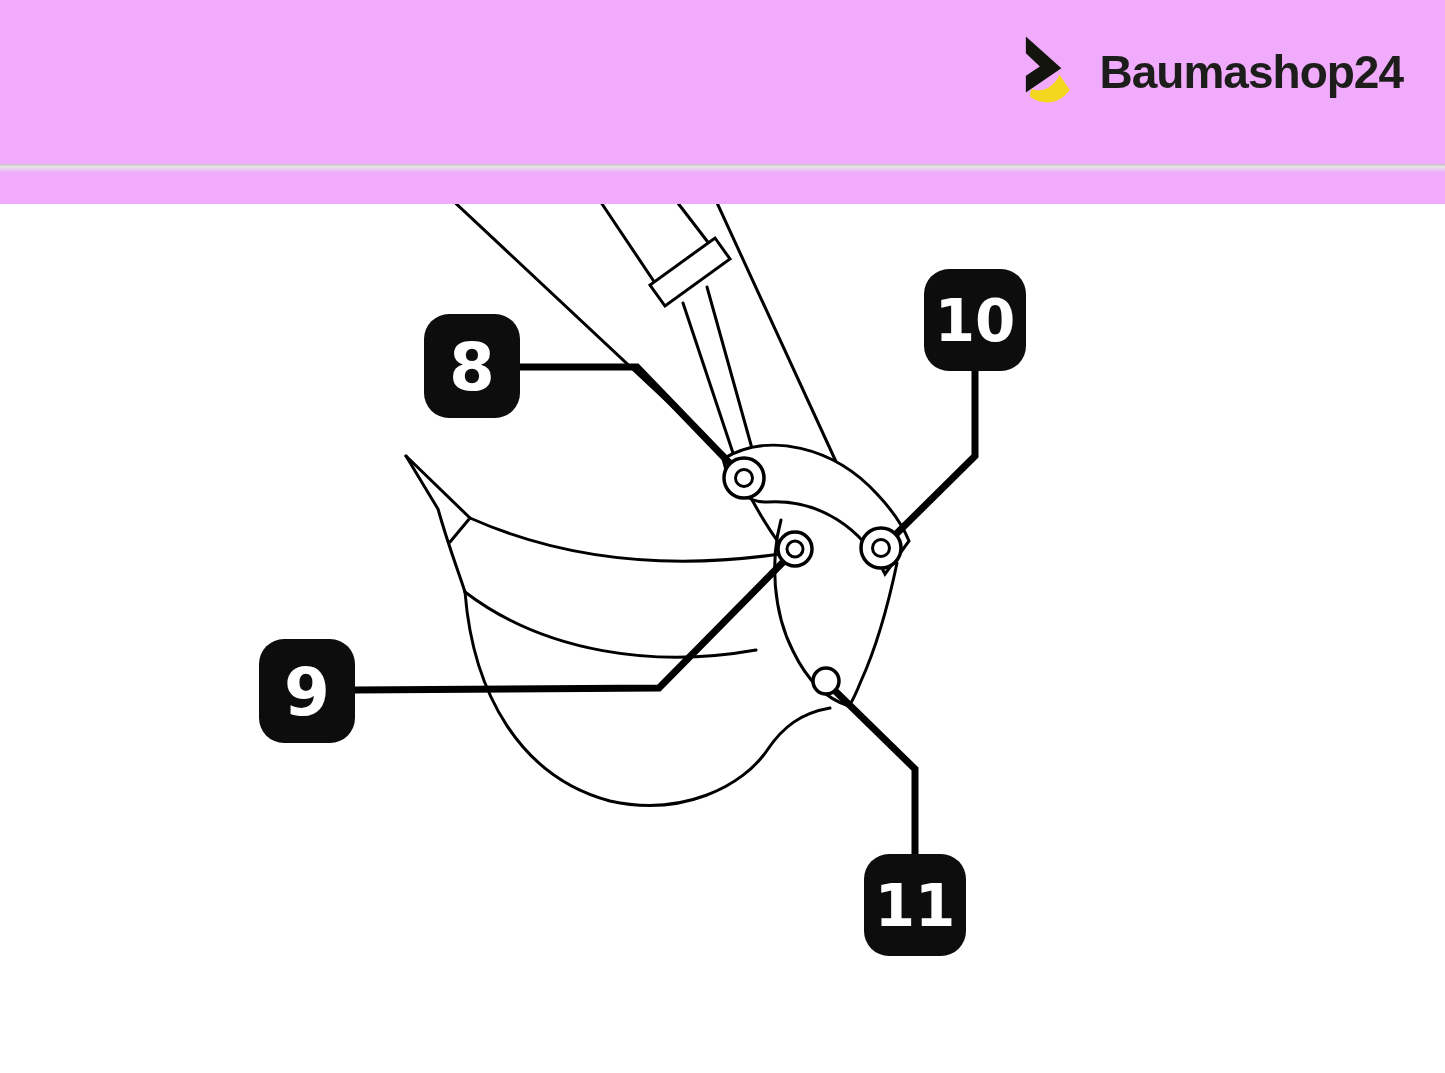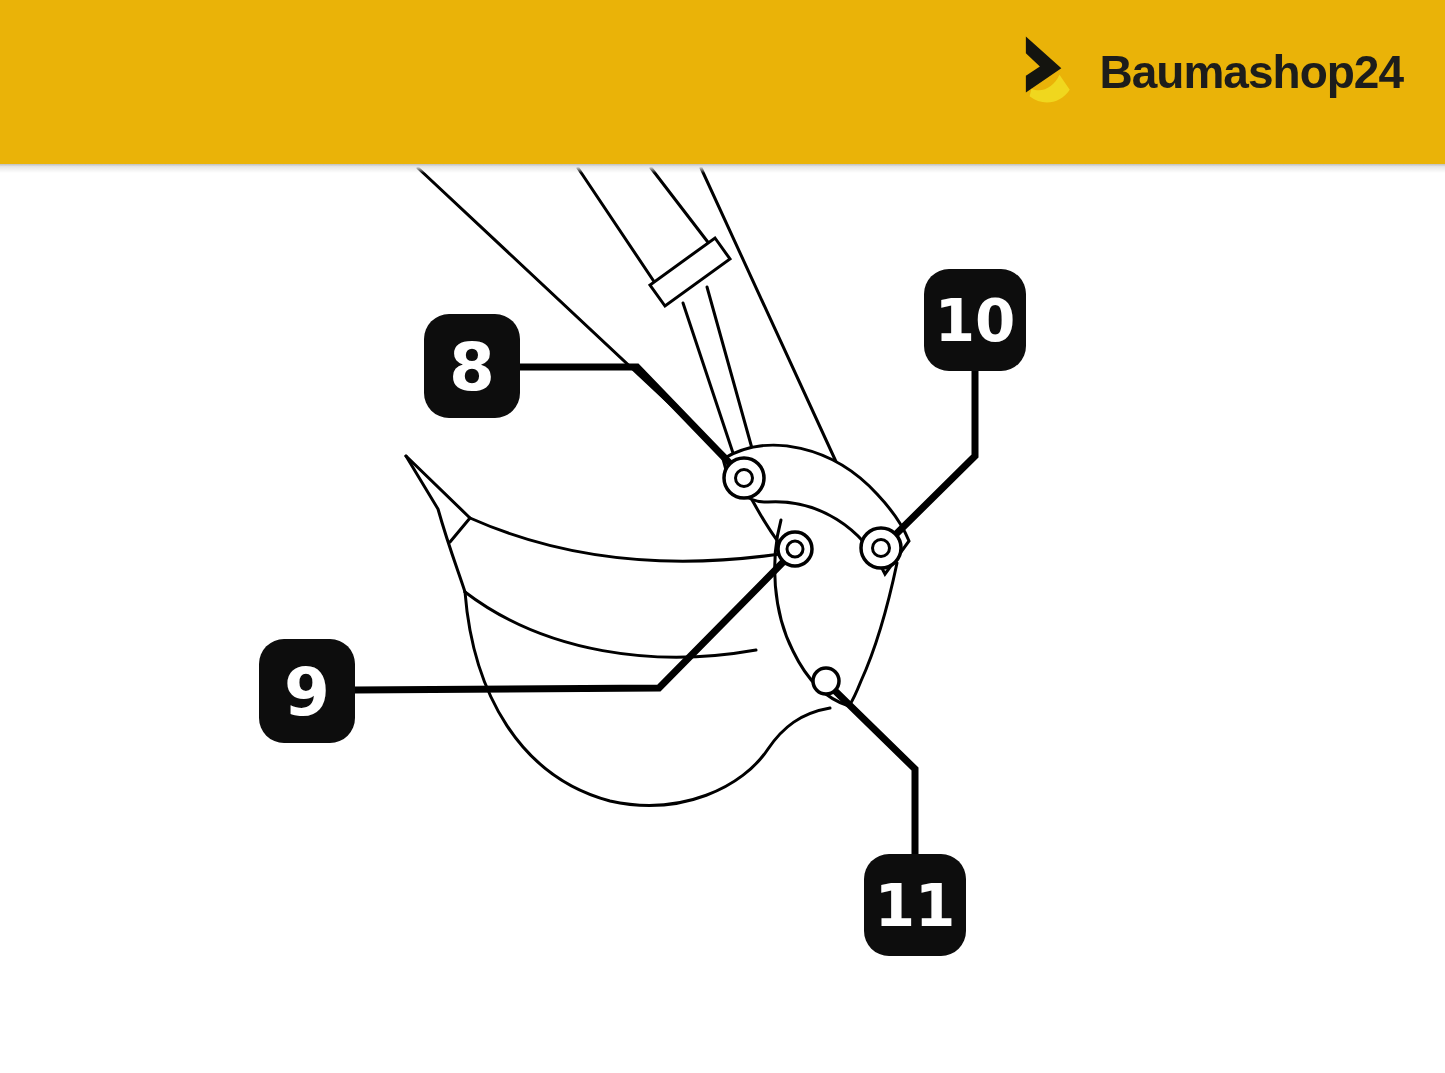--- a/index.html
+++ b/index.html
@@ -15,22 +15,22 @@
     position: absolute;
     top: 0; left: 0;
     width: 1445px;
     height: 1073px;
     z-index: 1;
   }
   header.site-header {
     position: absolute;
     top: 0; left: 0;
     width: 100%;
-    height: 166px;
-    background: #eab308;
+    height: 204px;
+    background: #f0abfc;
     z-index: 2;
   }
   header.site-header::after {
     content: "";
     position: absolute;
     left: 0; right: 0;
     top: 164px;
     height: 9px;
     background: linear-gradient(to bottom, #bfbfbf 0, #e6e6e6 30%, rgba(255,255,255,0) 100%);
   }

